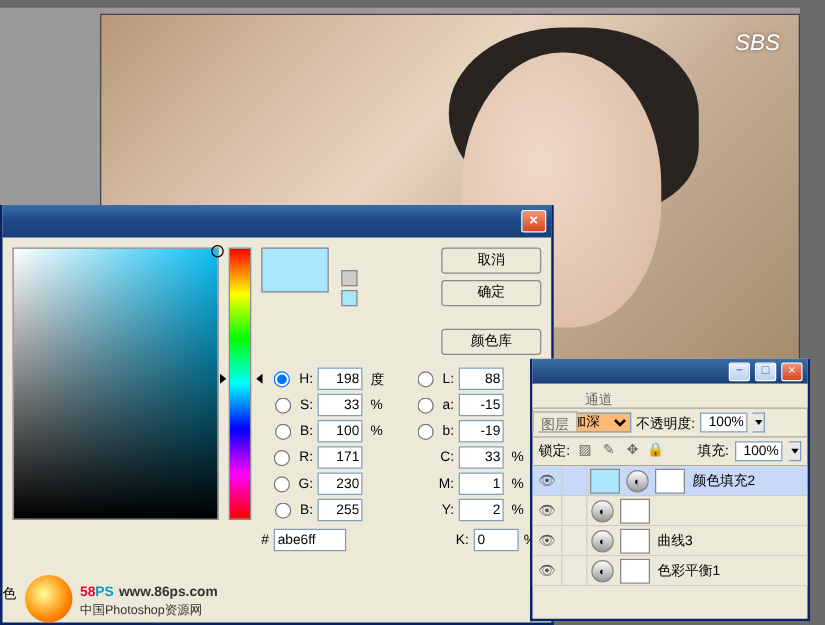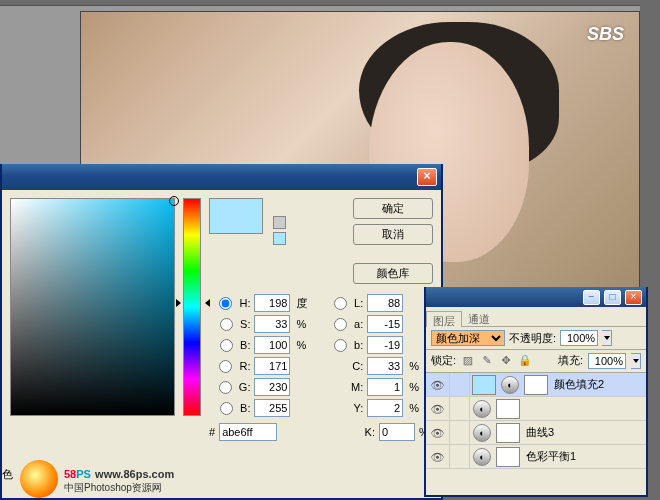--- a/index.html
+++ b/index.html
@@ -2,21 +2,21 @@
 <html><head>
 <meta charset="utf-8">
 <style>
 *{box-sizing:border-box;margin:0;padding:0;font-family:"SimSun",Arial,sans-serif;font-size:11px}
 body{background:#6b6b6b;width:660px;height:500px;position:relative;overflow:hidden}
 .canvas{position:absolute;left:0;top:5px;width:640px;height:350px;background:#9a9a9a;border-top:1px solid #555}
 .photo{position:absolute;left:80px;top:5px;width:560px;height:310px;background:linear-gradient(135deg,#b89878 0%,#d4b8a0 20%,#e8d4c0 40%,#c8b098 60%,#a08868 100%);border:1px solid #444}
 .photo::after{content:"";position:absolute;right:110px;top:30px;width:160px;height:220px;background:radial-gradient(ellipse at 40% 40%,#f0d8c8,#d8b8a0);border-radius:50% 48% 45% 50%}
 .glasses{position:absolute;right:140px;top:120px;width:120px;height:35px;background:#1a1a1a;border-radius:6px}
 .hair{position:absolute;right:80px;top:10px;width:200px;height:150px;background:#2a2420;border-radius:50% 50% 40% 60%}
-.sbs{position:absolute;right:15px;top:12px;color:#fff;font-style:italic;font-weight:bold;font-size:18px;text-shadow:0 0 3px rgba(0,0,0,.5)}
+.sbs{position:absolute;right:15px;top:12px;color:#fff;font-style:italic;font-weight:normal;font-size:18px;text-shadow:0 0 3px rgba(0,0,0,.5)}
 .cp-window{position:absolute;left:0;top:164px;width:443px;height:336px;background:#ece9d8;border:2px solid #0a246a;border-top:none}
 .cp-title{height:26px;background:linear-gradient(#3a6ea5,#1e4a8a 45%,#1a3f78);display:flex;justify-content:flex-end;align-items:center;padding:0 4px}
 .cp-close{width:20px;height:18px;background:linear-gradient(#f89274,#d9471e);border:1px solid #fff;border-radius:2px;color:#fff;text-align:center;line-height:14px;font-weight:bold;font-size:12px}
 .cp-body{padding:8px;display:flex;gap:8px;height:calc(100% - 26px)}
 .spectrum{width:165px;height:218px;background:linear-gradient(to bottom,rgba(0,0,0,0) 0%,rgba(0,0,0,1) 100%),linear-gradient(to right,#fff 0%,#0abef5 100%);border:1px solid #888;position:relative}
 .spectrum-cursor{position:absolute;left:158px;top:-3px;width:10px;height:10px;border:1px solid #000;border-radius:50%}
 .hue{width:18px;height:218px;background:linear-gradient(red,#ff0,#0f0,#0ff,#00f,#f0f,red);border:1px solid #888;position:relative}
 .hue-slider{position:absolute;left:-5px;top:100px;width:28px;height:8px;pointer-events:none}
 .hue-slider::before,.hue-slider::after{content:"";position:absolute;width:0;height:0;border-top:4px solid transparent;border-bottom:4px solid transparent}
 .hue-slider::before{left:-3px;border-left:5px solid #000}
@@ -35,21 +35,21 @@
 .unit{min-width:14px}
 .radio{display:flex;align-items:center;gap:2px;justify-content:flex-end}
 .hex-row{display:flex;align-items:center;gap:4px;margin-top:6px}
 .hex-row input{width:58px;height:18px;border:1px solid #7f9db9;padding:0 2px;background:#fff}
 .layers{position:absolute;right:12px;top:287px;width:224px;height:210px;background:#ece9d8;border:2px solid #0a246a;border-top:none}
 .ly-title{height:20px;background:linear-gradient(#3a6ea5,#1a3f78);display:flex;align-items:center;padding:0 4px;color:#fff;gap:4px}
 .ly-title .sp{flex:1}
 .ly-tbtn{width:17px;height:15px;background:linear-gradient(#e8f0fc,#bcd2f0);border:1px solid #fff;border-radius:2px;color:#3a6ea5;text-align:center;line-height:12px;font-size:10px}
 .ly-tbtn.x{background:linear-gradient(#f89274,#d9471e);color:#fff}
 .ly-tabs{display:flex;height:20px;background:#ece9d8;border-bottom:1px solid #aca899;padding-top:3px}
-.ly-tab.active{background:#ece9d8;border:1px solid #aca899;border-bottom:none;padding:2px 6px 0;position:relative;top:1px}
+.ly-tab.active{background:#ece9d8;border:1px solid #aca899;border-bottom:none;padding:2px 6px 0;position:relative;top:19px}
 .ly-tab{padding:2px 6px 0;color:#666}
 .ly-ctl{padding:3px 5px;display:flex;align-items:center;gap:4px;border-bottom:1px solid #aca899}
 .ly-ctl select{width:74px;height:16px;border:1px solid #7f9db9;background:#fdba74;font-size:11px}
 .ly-ctl input{width:38px;height:16px;border:1px solid #7f9db9;background:#fff;text-align:right;padding-right:2px}
 .mini-arrow{width:10px;height:16px;border:1px solid #7f9db9;border-left:none;background:#e8e8e8;position:relative}
 .mini-arrow::after{content:"";position:absolute;left:2px;top:5px;border-left:3px solid transparent;border-right:3px solid transparent;border-top:4px solid #000}
 .ly-lock{padding:3px 5px;display:flex;align-items:flex-start;gap:5px;border-bottom:1px solid #aca899}
 .lock-ic{width:14px;height:14px;display:inline-block;text-align:center;line-height:14px;color:#666}
 .ly-list{overflow:hidden}
 .ly-row{display:flex;align-items:center;height:24px;border-bottom:1px solid #ccc;background:#ece9d8}
@@ -91,22 +91,22 @@
       <div class="hue-slider"></div>
     </div>
     <div class="cp-right">
       <div class="preview-row">
         <div class="preview-box" style="background:#abe6ff"></div>
         <div class="sw-col">
           <span class="sw-cube"></span>
           <span class="sw-small"></span>
         </div>
         <div class="btn-col">
+          <div class="btn">取消</div>
           <div class="btn">确定</div>
-          <div class="btn">取消</div>
           <div style="height:8px"></div>
           <div class="btn">颜色库</div>
         </div>
       </div>
       <div class="fields">
         <label class="radio"><input type="radio" checked="" style="">&nbsp;<span>H:</span></label>
           <input type="text" value="198" style="">
           <span class="unit">度</span>
         <label class="radio"><input type="radio" style="">&nbsp;<span>L:</span></label>
           <input type="text" value="88" style="">

